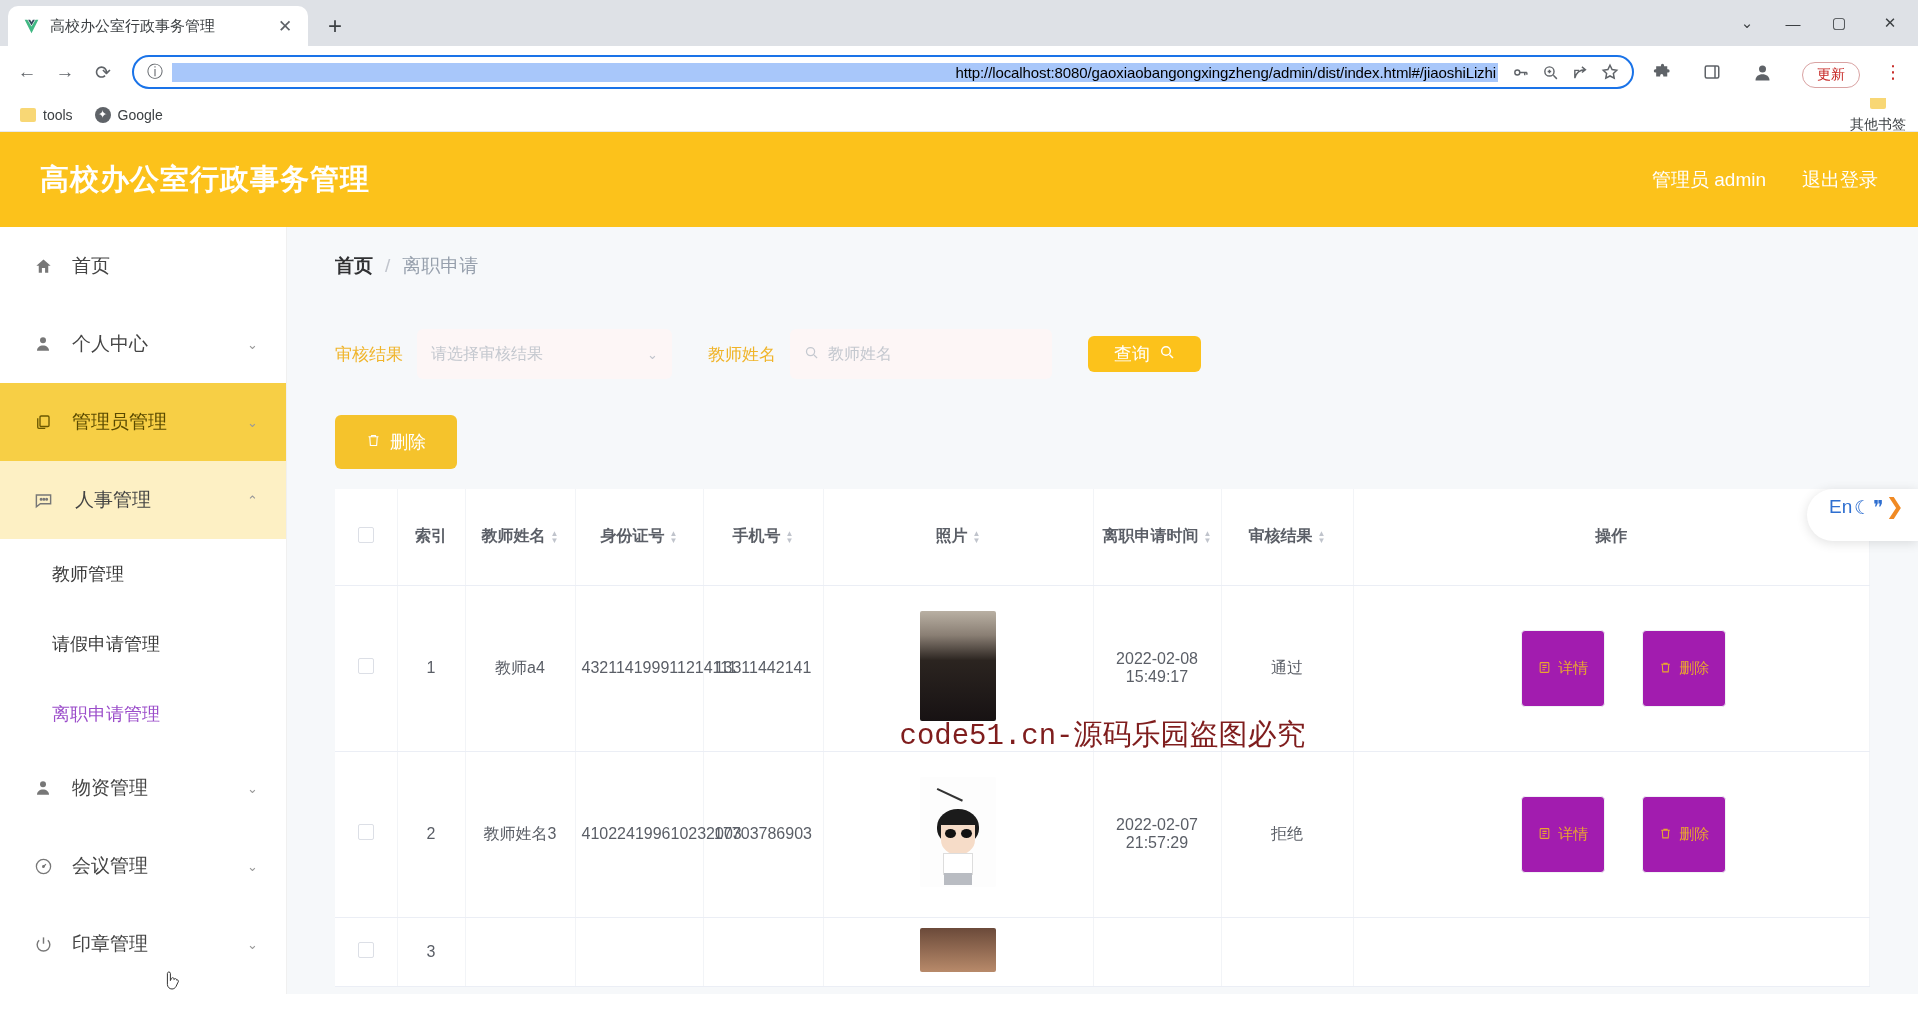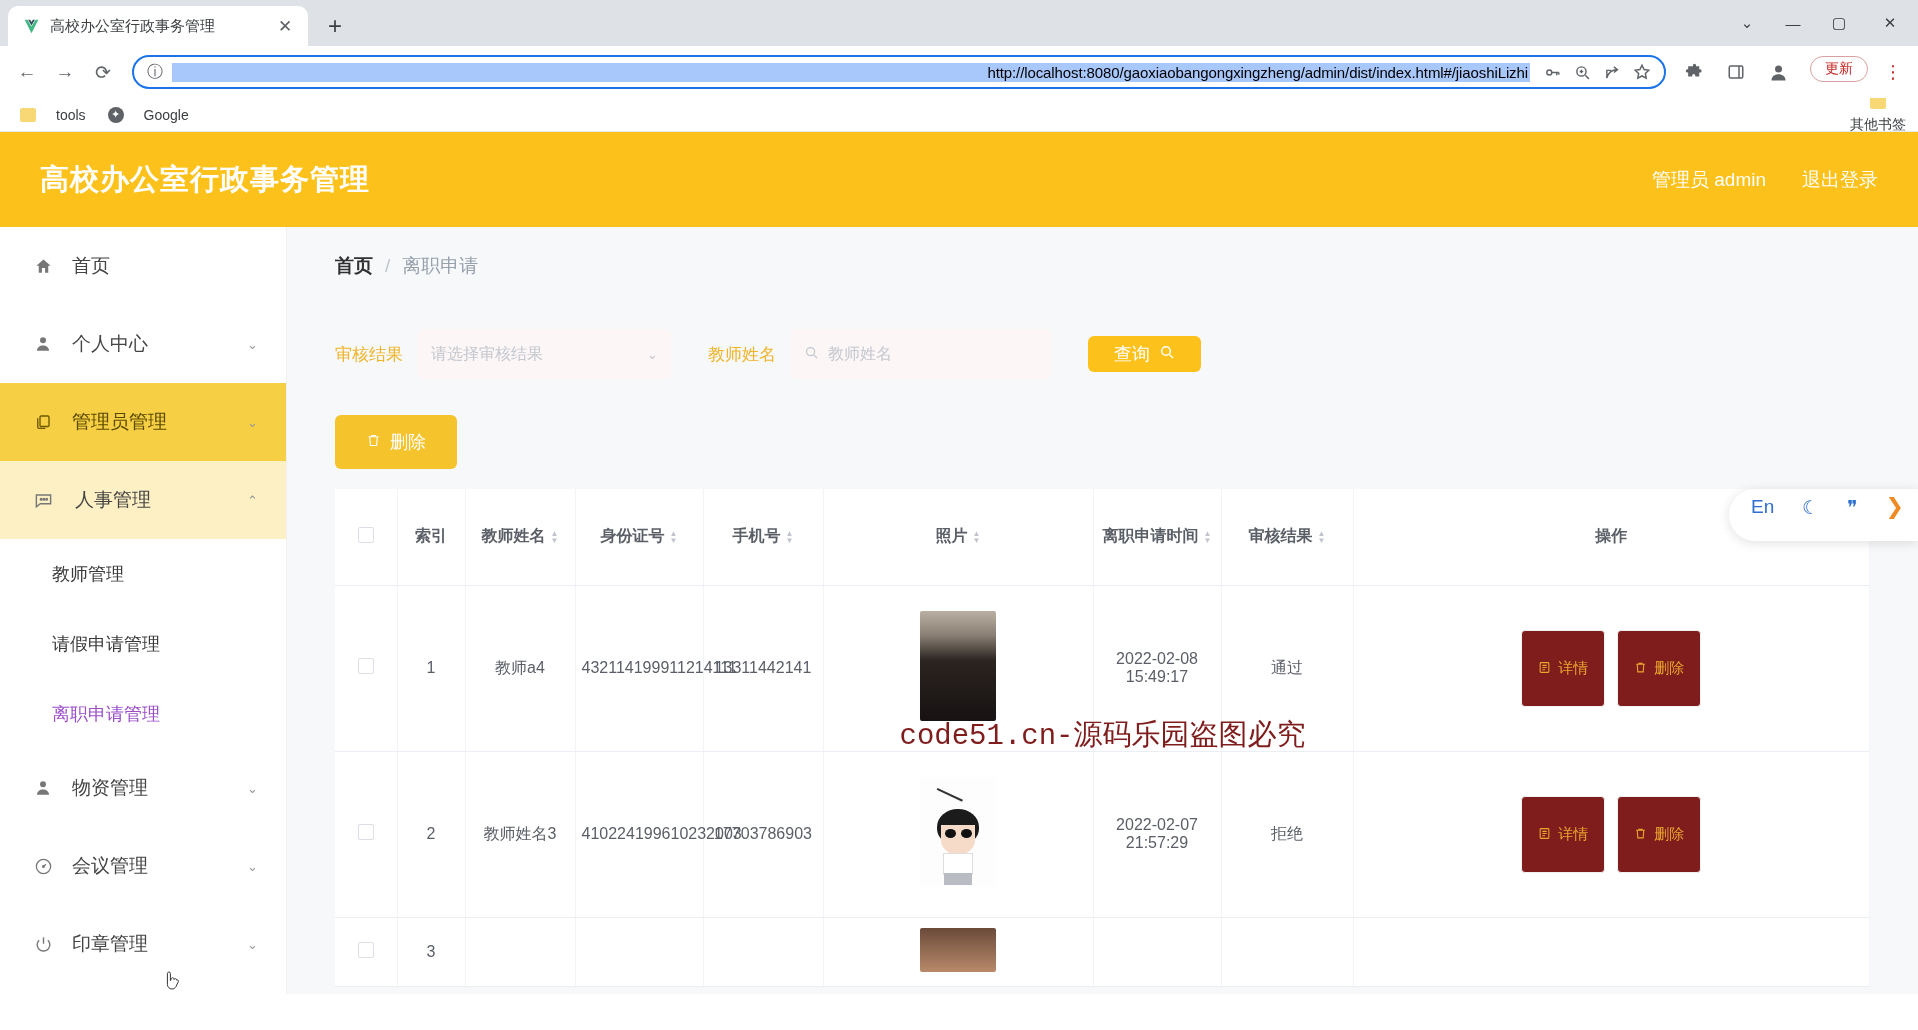--- a/index.html
+++ b/index.html
@@ -59,33 +59,33 @@
     background: #fff; position: relative;
   }
   .omni-info { width: 18px; height: 18px; flex: 0 0 18px; color:#5f6368; display:flex;align-items:center;justify-content:center;}
   .omni-url {
     flex: 1; font-size: 15px; color: #000;
     background: #a8c7fa; padding: 1px 2px; white-space: nowrap;
     overflow: hidden; text-overflow: clip; letter-spacing: -0.1px; text-align: right;
   }
   .omni-icons { display: flex; align-items: center; gap: 2px; margin-right: 4px; }
   .omni-ic { width: 28px; height: 28px; display:flex;align-items:center;justify-content:center; color:#5f6368; }
-  .tb-right { display: flex; align-items: flex-start; gap: 10px; font-family: Liberation Serif, serif; }
+  .tb-right { display: flex; align-items: flex-end; gap: 18px; font-family: Liberation Serif, serif; }
   .tb-ic { width: 32px; height: 32px; display:flex;align-items:center;justify-content:center; color:#5f6368; }
   .update-btn {
     border: 1px solid #d9a2a2; color: #c5221f; border-radius: 14px;
     padding: 3px 14px; font-size: 14px; margin-left: 6px;
   }
   .menu-ic { width: 30px; height: 32px; display:flex;align-items:center;justify-content:center; color:#c5221f; font-size:18px; }
 
   .bookmarks {
     height: 34px; background: #fff; display: flex; align-items: center;
     padding: 0 12px; gap: 6px; border-bottom: 1px solid #e8eaed;
   }
-  .bm { display: flex; align-items: center; gap: 20px; padding: 4px 8px; font-size: 14px; color: #3c4043; }
+  .bm { display: flex; align-items: center; gap: 7px; padding: 4px 8px; font-size: 14px; color: #3c4043; }
   .bm-folder { width: 16px; height: 14px; background: #f8d775; border-radius: 2px; }
   .bm-globe { width: 16px; height: 16px; border-radius: 50%; background: #5f6368; color:#fff;
     font-size: 11px; display:flex;align-items:center;justify-content:center; }
   .bm-right { margin-left: auto; display: flex; align-items: center; gap: 7px; font-size: 14px; color:#3c4043;flex-direction:column; }
 
   
   .app { position: relative; height: 862px; overflow: hidden; background: #fff; }
 
   .wm-layer {
     position: absolute; inset: 0; pointer-events: none; z-index: 5;
@@ -187,29 +187,30 @@
   .photo2 { background: #fdfdfd; position: relative; overflow: hidden; }
   .photo2 .head { position:absolute; left:17px; top:32px; width:42px; height:36px; background:#1b1b1b; border-radius:50% 50% 45% 45%; }
   .photo2 .face { position:absolute; left:21px; top:48px; width:34px; height:30px; background:#f6dcc8; border-radius:0 0 50% 50%; }
   .photo2 .eye1 { position:absolute; left:25px; top:52px; width:11px; height:9px; background:#111; border-radius:50%; }
   .photo2 .eye2 { position:absolute; left:41px; top:52px; width:11px; height:9px; background:#111; border-radius:50%; }
   .photo2 .body { position:absolute; left:23px; top:76px; width:30px; height:22px; background:#fff; border:1px solid #ddd; }
   .photo2 .pants { position:absolute; left:24px; top:96px; width:28px; height:12px; background:#b9bcc2; }
   .photo2 .antenna { position:absolute; left:12px; top:16px; width:28px; height:20px; border-top:2px solid #333; transform: rotate(25deg); }
   .act-btns { display: flex; gap: 12px; justify-content: center; align-items: center; }
   .act-btn {
-    border: 1px solid #f0f2f5; background: #7f1d1d; color: #eaa72e; font-size: 15px;
+    border: 1px solid #f0f2f5; background: #a21caf; color: #eaa72e; font-size: 15px;
     padding: 28px 16px; border-radius: 4px; display: inline-flex; align-items: center; gap: 7px;
     white-space: nowrap;
+    margin-left: 25px;
   }
 
   .float-bar {
     position: absolute; right: 0px; top: 262px; z-index: 30;
     background: #fff; border-radius: 26px 0 0 26px; height: 52px;
-    display: flex; align-items: center; gap: 28px; padding: 0 14px 16px 22px;
+    display: flex; align-items: center; gap: 2px; padding: 0 14px 16px 22px;
     box-shadow: 0 2px 12px rgba(0,0,0,0.12);
   }
   .fb-item { font-size: 19px; color: #2f6fd0; display: flex; align-items: center; }
   .fb-item.chev { color: #f08a24; font-size: 22px; }
 </style>
 </head>
 <body>
 
 <div class="browser">
 

